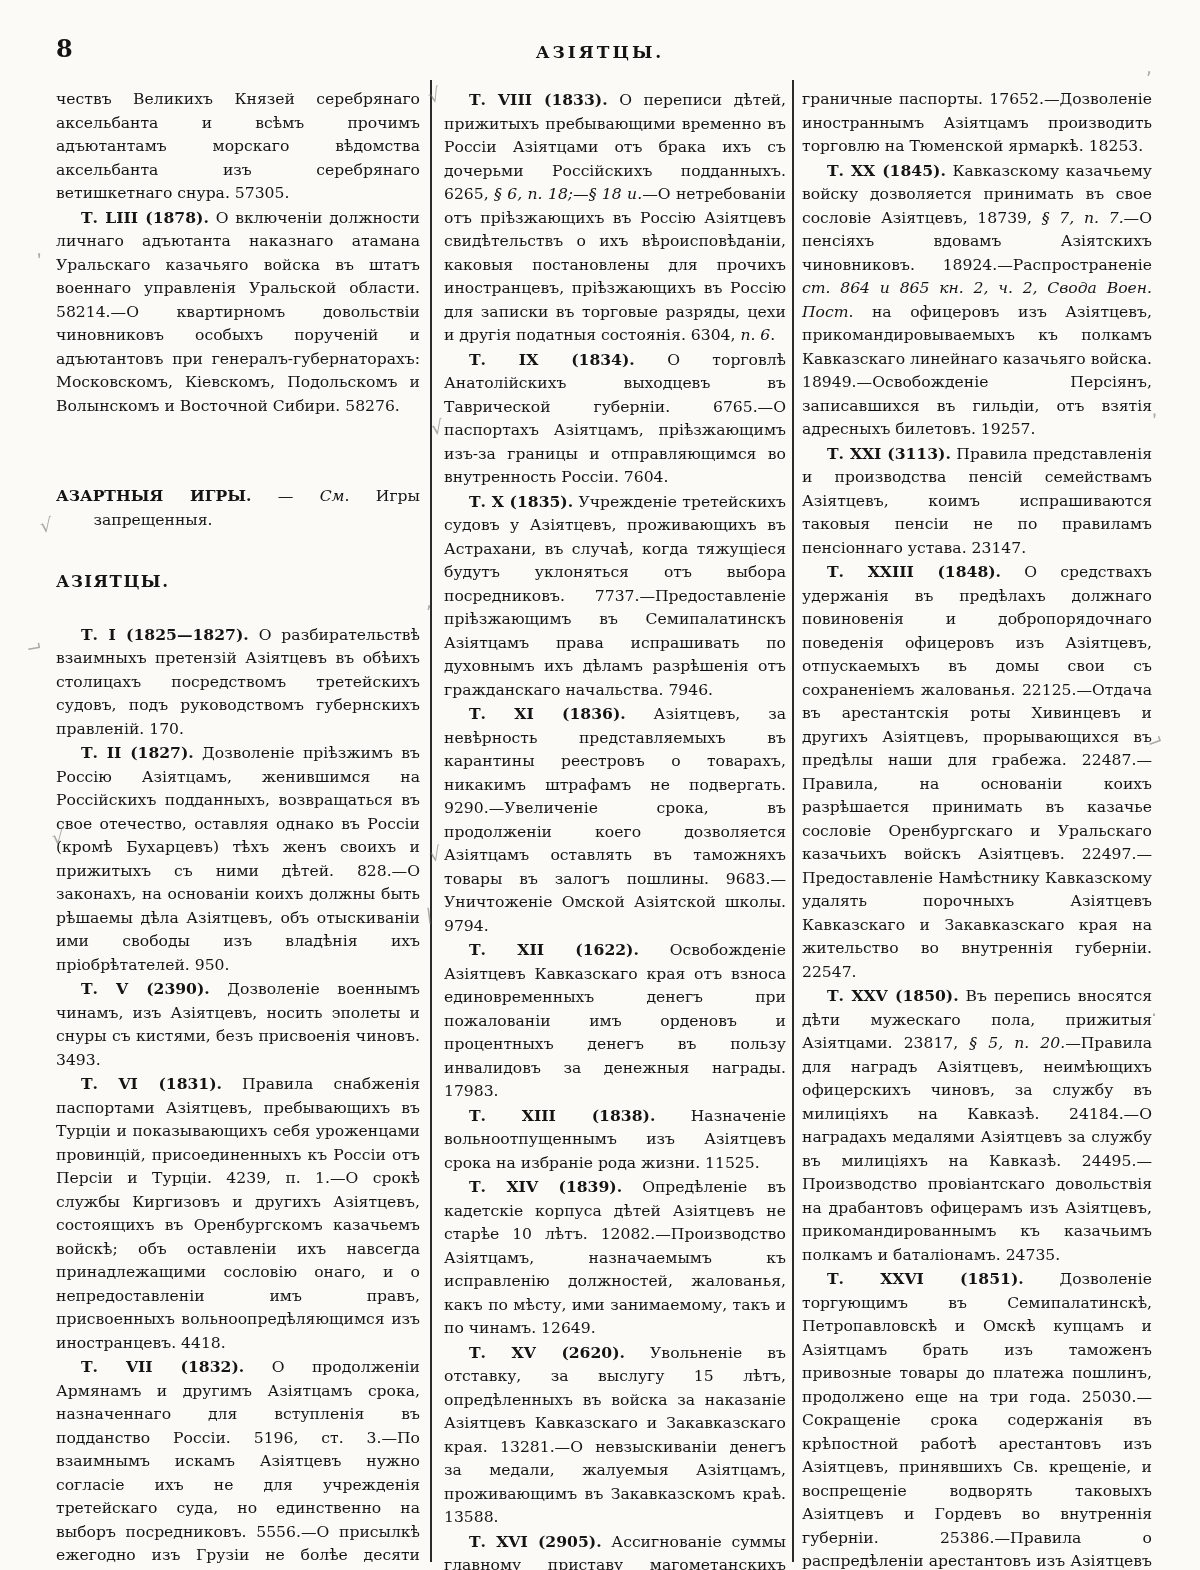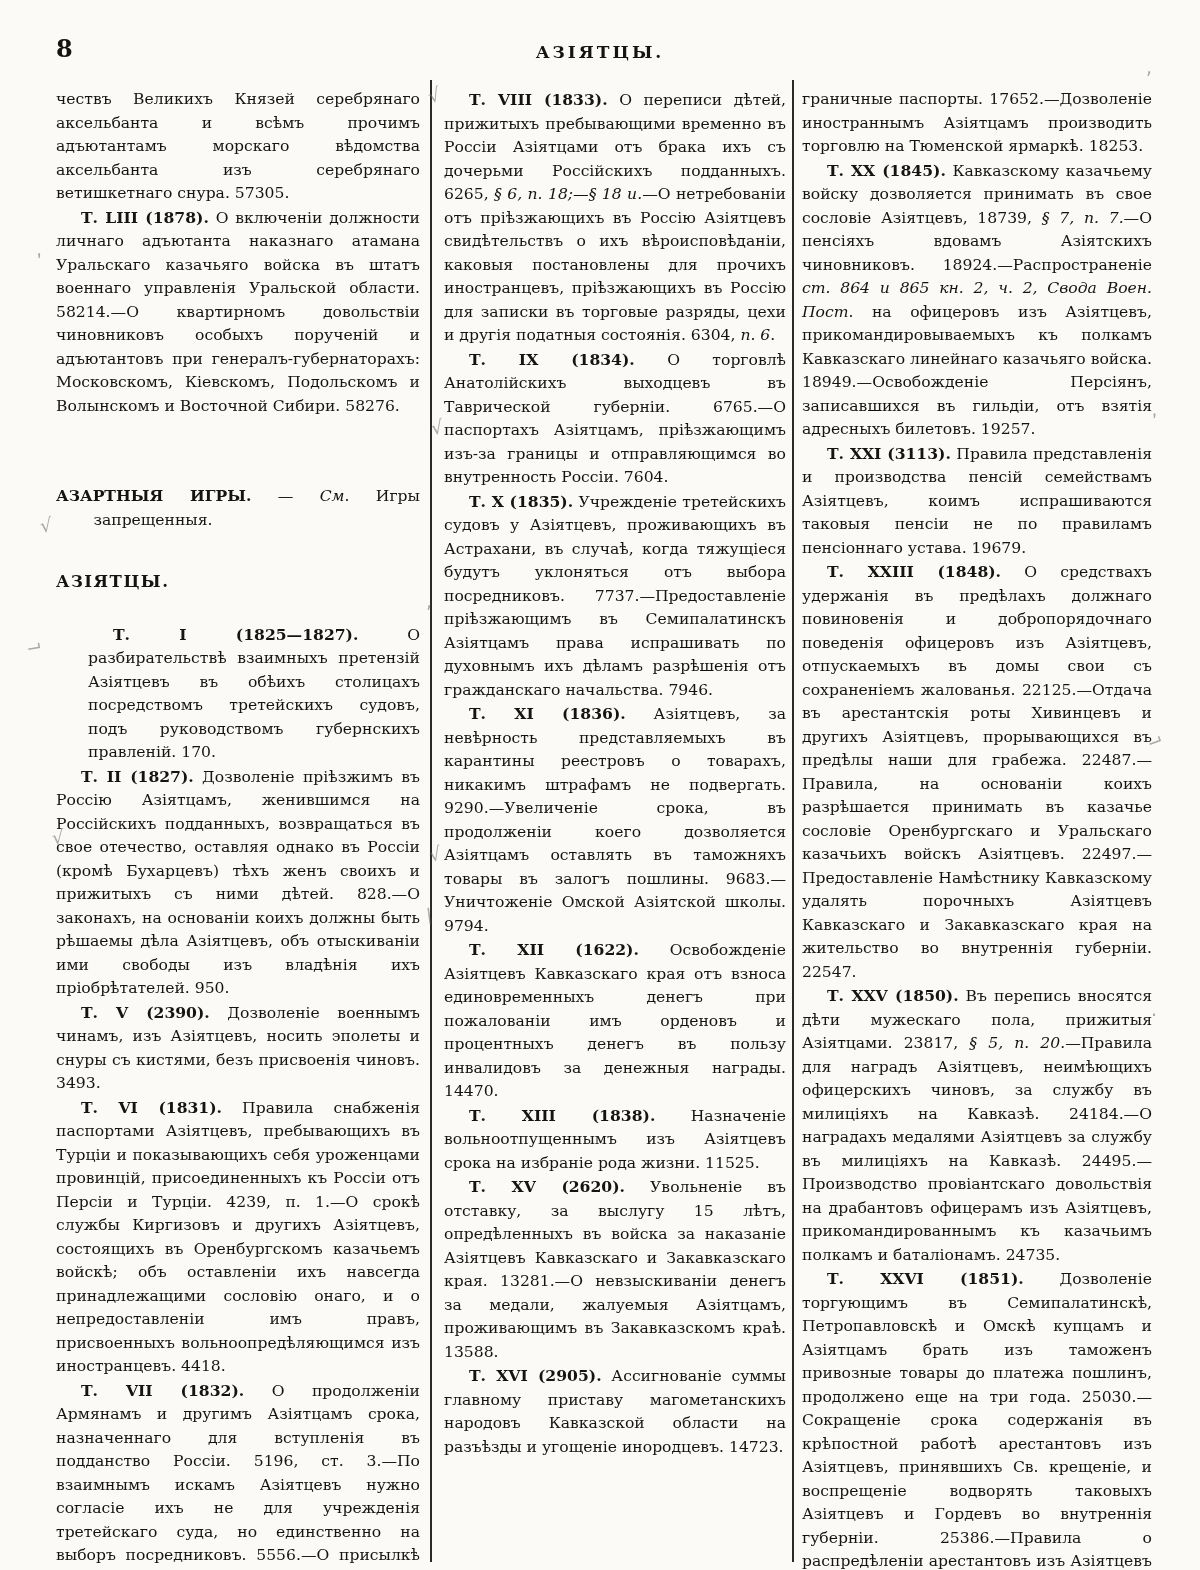--- a/index.html
+++ b/index.html
@@ -11,21 +11,21 @@
   .col{position:absolute;top:88px;font-size:15.6px;line-height:23.5px;
        text-align:justify;text-justify:inter-word;}
   .col-1{left:56px;width:364px;}
   .col-2{left:444px;width:342px;}
   .col-3{left:802px;width:350px;}
   .col p{margin:0;}
   p.entry{text-indent:1.6em;}
   p.cont{text-indent:0;}
   p.crossref{margin-top:66px;padding-left:2.4em;text-indent:-2.4em;}
   p.heading{margin-top:38px;font-weight:bold;letter-spacing:1.5px;font-size:16.5px;}
-  p.gap-md{margin-top:29px;margin-left:32px;}
+  p.gap-md{margin-top:29px;}
   .b{font-weight:bold;}
   .i{font-style:italic;}
   .divider{position:absolute;top:80px;width:1.5px;height:1482px;background:#2c2a28;}
   .divider.d1{left:430px;}
   .divider.d2{left:792px;}
   .pencil-mark{position:absolute;font-family:"DejaVu Sans",sans-serif;
                color:#6b6b66;opacity:.55;font-size:19px;line-height:1;
                pointer-events:none;}
 </style>
 </head>
@@ -47,29 +47,30 @@
       <p class="entry"><span class="b">Т. II (1827).</span><span> Дозволеніе пріѣзжимъ въ Россію Азіятцамъ, женившимся на Россійскихъ подданныхъ, возвращаться въ свое отечество, оставляя однако въ Россіи (кромѣ Бухарцевъ) тѣхъ женъ своихъ и прижитыхъ съ ними дѣтей. 828.—О законахъ, на основаніи коихъ должны быть рѣшаемы дѣла Азіятцевъ, объ отыскиваніи ими свободы изъ владѣнія ихъ пріобрѣтателей. 950.</span></p>
       <p class="entry"><span class="b">Т. V (2390).</span><span> Дозволеніе военнымъ чинамъ, изъ Азіятцевъ, носить эполеты и снуры съ кистями, безъ присвоенія чиновъ. 3493.</span></p>
       <p class="entry"><span class="b">Т. VI (1831).</span><span> Правила снабженія паспортами Азіятцевъ, пребывающихъ въ Турціи и показывающихъ себя уроженцами провинцій, присоединенныхъ къ Россіи отъ Персіи и Турціи. 4239, п. 1.—О срокѣ службы Киргизовъ и другихъ Азіятцевъ, состоящихъ въ Оренбургскомъ казачьемъ войскѣ; объ оставленіи ихъ навсегда принадлежащими сословію онаго, и о непредоставленіи имъ правъ, присвоенныхъ вольноопредѣляющимся изъ иностранцевъ. 4418.</span></p>
       <p class="entry"><span class="b">Т. VII (1832).</span><span> О продолженіи Армянамъ и другимъ Азіятцамъ срока, назначеннаго для вступленія въ подданство Россіи. 5196, ст. 3.—По взаимнымъ искамъ Азіятцевъ нужно согласіе ихъ не для учрежденія третейскаго суда, но единственно на выборъ посредниковъ. 5556.—О присылкѣ ежегодно изъ Грузіи не болѣе десяти человѣкъ малолѣтныхъ Азіятцевъ для опредѣленія въ кадетскіе корпуса. 5705.—О дозволеніи купленнымъ или вымѣненнымъ у Киргизовъ, Калмыковъ и другихъ Азіятцевъ дѣтямъ, записываться въ мѣщане, по достиженіи 25-лѣтняго возраста. 5842, п. 7.</span></p>
     </div>
   <div class="col col-2">
       <p class="entry"><span class="b">Т. VIII (1833).</span><span> О переписи дѣтей, прижитыхъ пребывающими временно въ Россіи Азіятцами отъ брака ихъ съ дочерьми Россійскихъ подданныхъ. 6265, </span><span class="i">§ 6, п. 18;—§ 18 и.</span><span>—О нетребованіи отъ пріѣзжающихъ въ Россію Азіятцевъ свидѣтельствъ о ихъ вѣроисповѣданіи, каковыя постановлены для прочихъ иностранцевъ, пріѣзжающихъ въ Россію для записки въ торговые разряды, цехи и другія податныя состоянія. 6304, </span><span class="i">п. 6</span><span>.</span></p>
       <p class="entry"><span class="b">Т. IX (1834).</span><span> О торговлѣ Анатолійскихъ выходцевъ въ Таврической губерніи. 6765.—О паспортахъ Азіятцамъ, пріѣзжающимъ изъ-за границы и отправляющимся во внутренность Россіи. 7604.</span></p>
       <p class="entry"><span class="b">Т. X (1835).</span><span> Учрежденіе третейскихъ судовъ у Азіятцевъ, проживающихъ въ Астрахани, въ случаѣ, когда тяжущіеся будутъ уклоняться отъ выбора посредниковъ. 7737.—Предоставленіе пріѣзжающимъ въ Семипалатинскъ Азіятцамъ права испрашивать по духовнымъ ихъ дѣламъ разрѣшенія отъ гражданскаго начальства. 7946.</span></p>
       <p class="entry"><span class="b">Т. XI (1836).</span><span> Азіятцевъ, за невѣрность представляемыхъ въ карантины реестровъ о товарахъ, никакимъ штрафамъ не подвергать. 9290.—Увеличеніе срока, въ продолженіи коего дозволяется Азіятцамъ оставлять въ таможняхъ товары въ залогъ пошлины. 9683.—Уничтоженіе Омской Азіятской школы. 9794.</span></p>
-      <p class="entry"><span class="b">Т. XII (1622).</span><span> Освобожденіе Азіятцевъ Кавказскаго края отъ взноса единовременныхъ денегъ при пожалованіи имъ орденовъ и процентныхъ денегъ въ пользу инвалидовъ за денежныя награды. 14470.</span></p>
+      <p class="entry"><span class="b">Т. XII (1622).</span><span> Освобожденіе Азіятцевъ Кавказскаго края отъ взноса единовременныхъ денегъ при пожалованіи имъ орденовъ и процентныхъ денегъ въ пользу инвалидовъ за денежныя награды. 17983.</span></p>
       <p class="entry"><span class="b">Т. XIII (1838).</span><span> Назначеніе вольноотпущеннымъ изъ Азіятцевъ срока на избраніе рода жизни. 11525.</span></p>
+      <p class="entry"><span class="b">Т. XIV (1839).</span><span> Опредѣленіе въ кадетскіе корпуса дѣтей Азіятцевъ не старѣе 10 лѣтъ. 12082.—Производство Азіятцамъ, назначаемымъ къ исправленію должностей, жалованья, какъ по мѣсту, ими занимаемому, такъ и по чинамъ. 12649.</span></p>
       <p class="entry"><span class="b">Т. XV (2620).</span><span> Увольненіе въ отставку, за выслугу 15 лѣтъ, опредѣленныхъ въ войска за наказаніе Азіятцевъ Кавказскаго и Закавказскаго края. 13281.—О невзыскиваніи денегъ за медали, жалуемыя Азіятцамъ, проживающимъ въ Закавказскомъ краѣ. 13588.</span></p>
       <p class="entry"><span class="b">Т. XVI (2905).</span><span> Ассигнованіе суммы главному приставу магометанскихъ народовъ Кавказской области на разъѣзды и угощеніе инородцевъ. 14723.</span></p>
     </div>
   <div class="col col-3">
       <p class="cont"><span>граничные паспорты. 17652.—Дозволеніе иностраннымъ Азіятцамъ производить торговлю на Тюменской ярмаркѣ. 18253.</span></p>
       <p class="entry"><span class="b">Т. XX (1845).</span><span> Кавказскому казачьему войску дозволяется принимать въ свое сословіе Азіятцевъ, 18739, </span><span class="i">§ 7, п. 7.</span><span>—О пенсіяхъ вдовамъ Азіятскихъ чиновниковъ. 18924.—Распространеніе </span><span class="i">ст. 864 и 865 кн. 2, ч. 2, Свода Воен. Пост.</span><span> на офицеровъ изъ Азіятцевъ, прикомандировываемыхъ къ полкамъ Кавказскаго линейнаго казачьяго войска. 18949.—Освобожденіе Персіянъ, записавшихся въ гильдіи, отъ взятія адресныхъ билетовъ. 19257.</span></p>
-      <p class="entry"><span class="b">Т. XXI (3113).</span><span> Правила представленія и производства пенсій семействамъ Азіятцевъ, коимъ испрашиваются таковыя пенсіи не по правиламъ пенсіоннаго устава. 19679.</span></p>
+      <p class="entry"><span class="b">Т. XXI (3113).</span><span> Правила представленія и производства пенсій семействамъ Азіятцевъ, коимъ испрашиваются таковыя пенсіи не по правиламъ пенсіоннаго устава. 23147.</span></p>
       <p class="entry"><span class="b">Т. XXIII (1848).</span><span> О средствахъ удержанія въ предѣлахъ должнаго повиновенія и добропорядочнаго поведенія офицеровъ изъ Азіятцевъ, отпускаемыхъ въ домы свои съ сохраненіемъ жалованья. 22125.—Отдача въ арестантскія роты Хивинцевъ и другихъ Азіятцевъ, прорывающихся въ предѣлы наши для грабежа. 22487.—Правила, на основаніи коихъ разрѣшается принимать въ казачье сословіе Оренбургскаго и Уральскаго казачьихъ войскъ Азіятцевъ. 22497.—Предоставленіе Намѣстнику Кавказскому удалять порочныхъ Азіятцевъ Кавказскаго и Закавказскаго края на жительство во внутреннія губерніи. 22547.</span></p>
       <p class="entry"><span class="b">Т. XXV (1850).</span><span> Въ перепись вносятся дѣти мужескаго пола, прижитыя Азіятцами. 23817, </span><span class="i">§ 5, п. 20.</span><span>—Правила для наградъ Азіятцевъ, неимѣющихъ офицерскихъ чиновъ, за службу въ милиціяхъ на Кавказѣ. 24184.—О наградахъ медалями Азіятцевъ за службу въ милиціяхъ на Кавказѣ. 24495.—Производство провіантскаго довольствія на драбантовъ офицерамъ изъ Азіятцевъ, прикомандированнымъ къ казачьимъ полкамъ и баталіонамъ. 24735.</span></p>
       <p class="entry"><span class="b">Т. XXVI (1851).</span><span> Дозволеніе торгующимъ въ Семипалатинскѣ, Петропавловскѣ и Омскѣ купцамъ и Азіятцамъ брать изъ таможенъ привозные товары до платежа пошлинъ, продолжено еще на три года. 25030.—Сокращеніе срока содержанія въ крѣпостной работѣ арестантовъ изъ Азіятцевъ, принявшихъ Св. крещеніе, и воспрещеніе водворять таковыхъ Азіятцевъ и Гордевъ во внутреннія губерніи. 25386.—Правила о распредѣленіи арестантовъ изъ Азіятцевъ Кавказскаго края распространяются и на аманатовъ, сосланныхъ въ крѣпостную работу. 25577.—Жалованье офицерамъ изъ Азіятцевъ, состоящихъ на службѣ въ казачьихъ войскахъ. 25599.—Производство содержанія Азіятцамъ, назначеннымъ къ исправленію должностей. 25600.</span></p>
     </div>
 <span class="pencil-mark" style="left: 34px; top: 240px; transform: rotate(-20deg);">,</span>
     <span class="pencil-mark" style="left: 40px; top: 516px; transform: rotate(-8deg);">√</span>
     <span class="pencil-mark" style="left: 26px; top: 638px; transform: rotate(170deg);">⌐</span>
     <span class="pencil-mark" style="left: 52px; top: 828px; transform: rotate(-5deg);">√</span>
     <span class="pencil-mark" style="left: 428px; top: 86px; transform: rotate(-15deg);">√</span>
     <span class="pencil-mark" style="left: 431px; top: 418px; transform: rotate(-10deg);">√</span>

